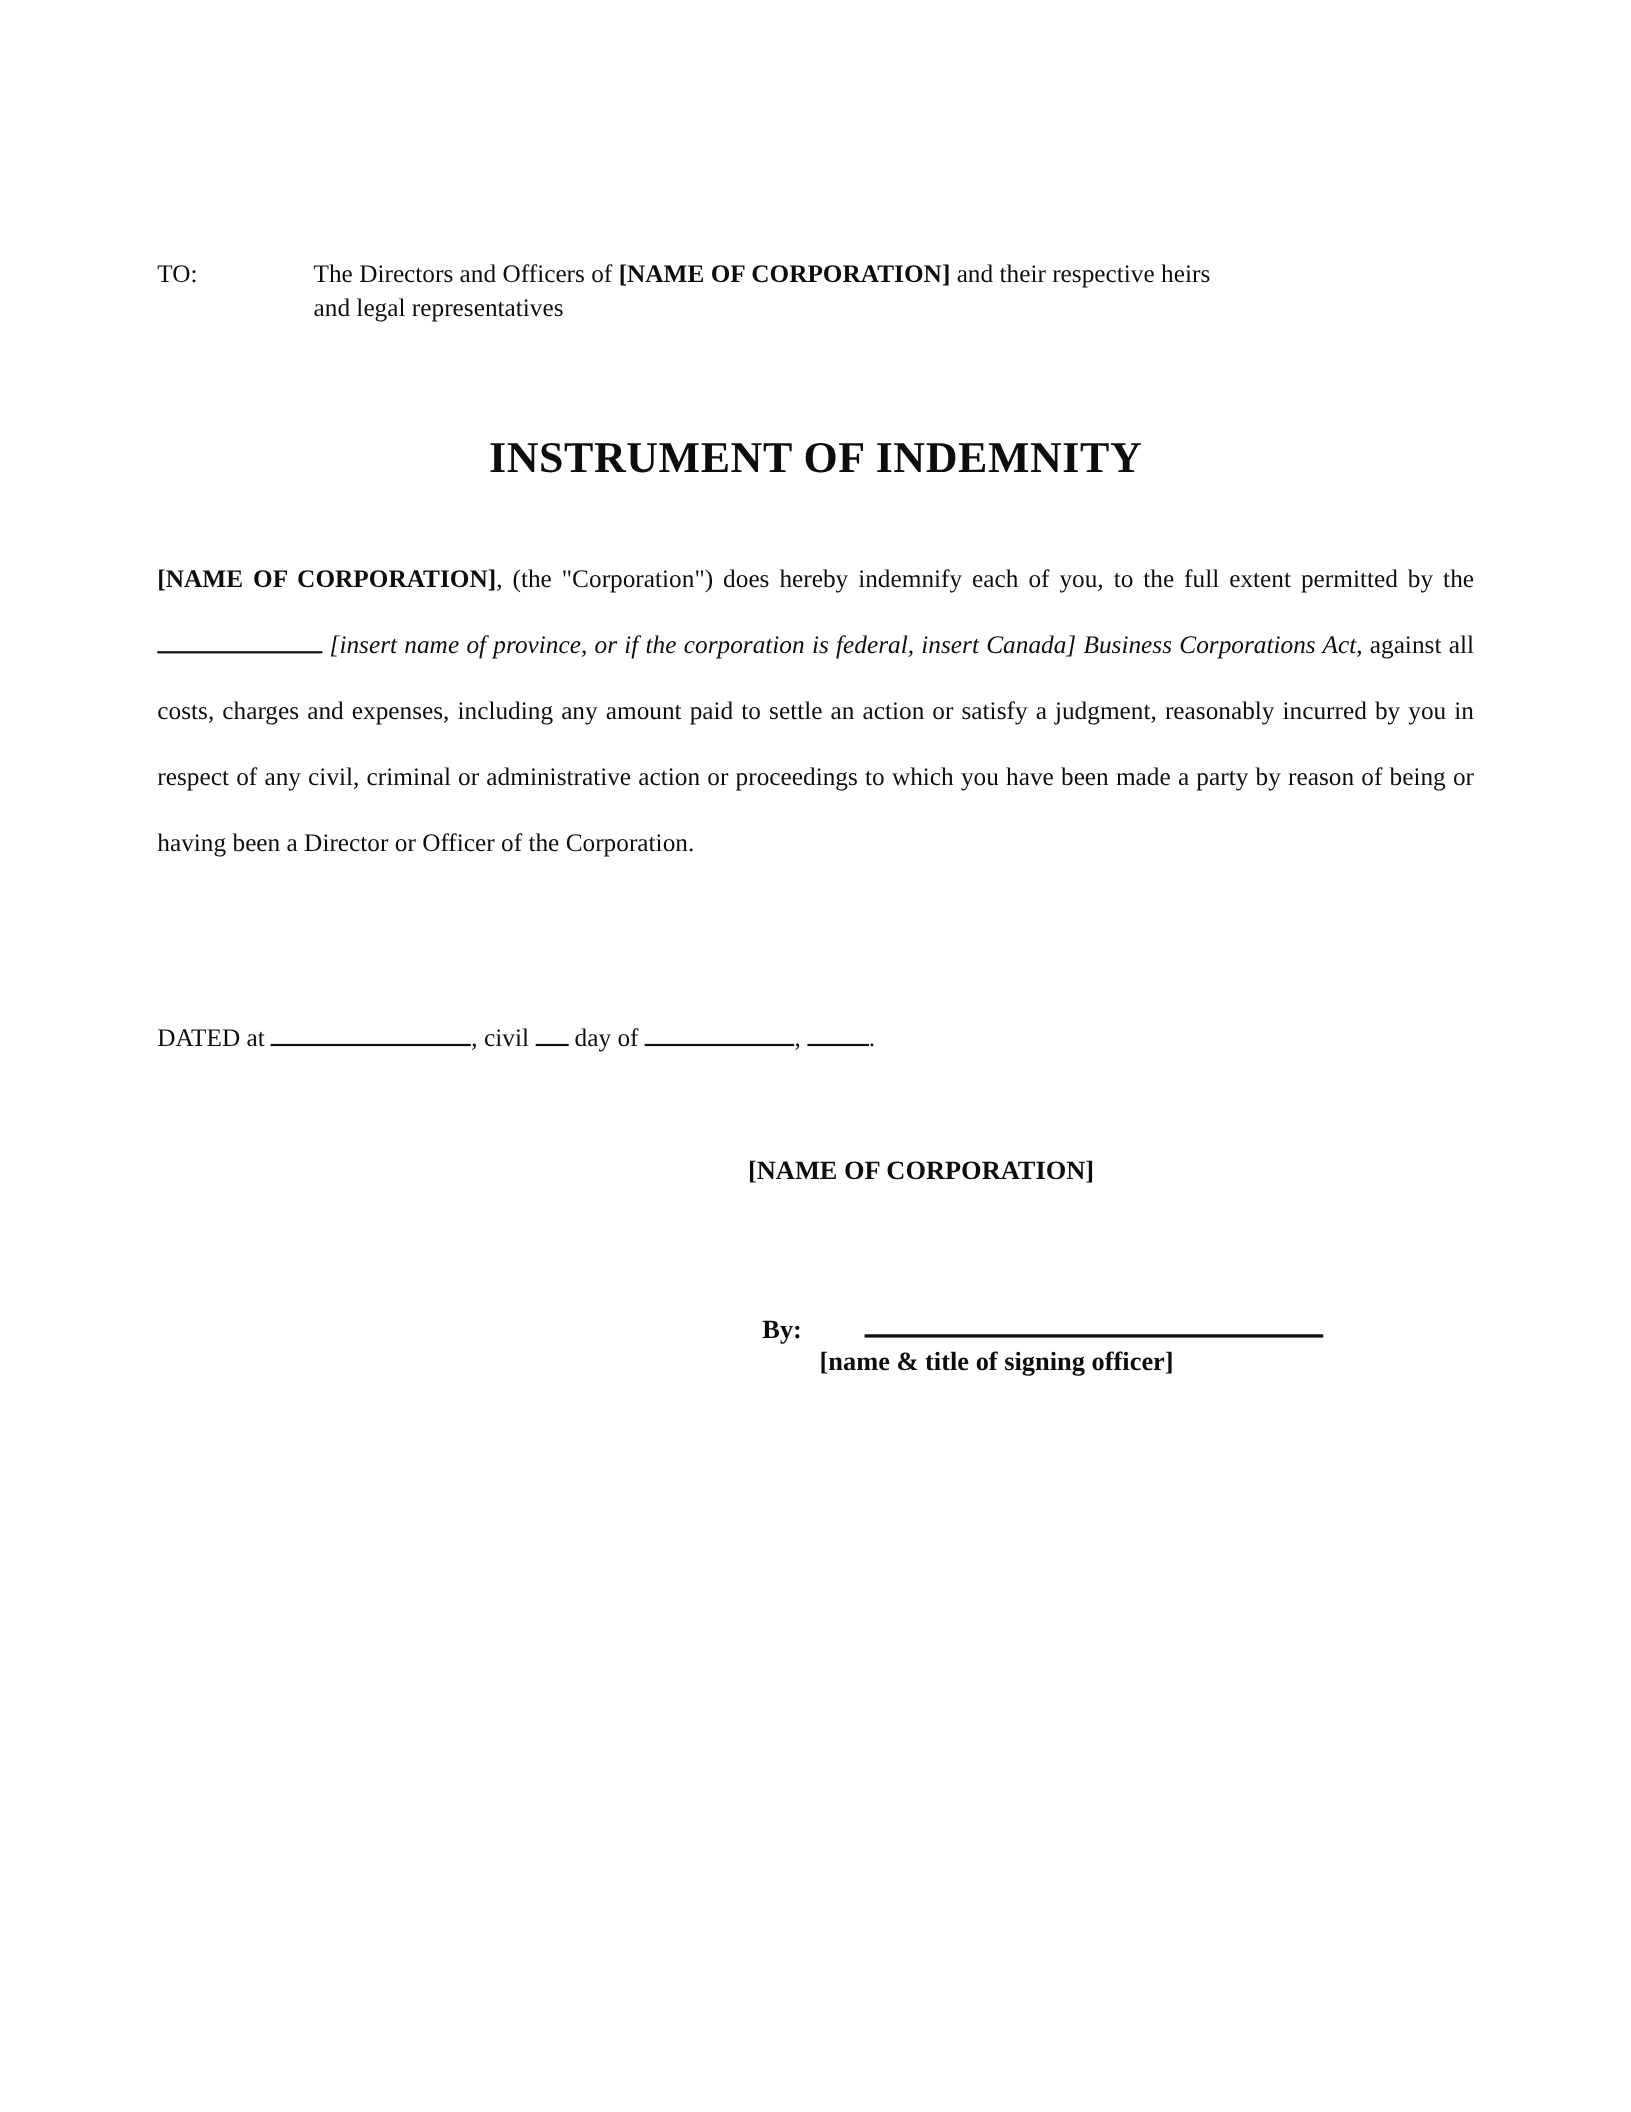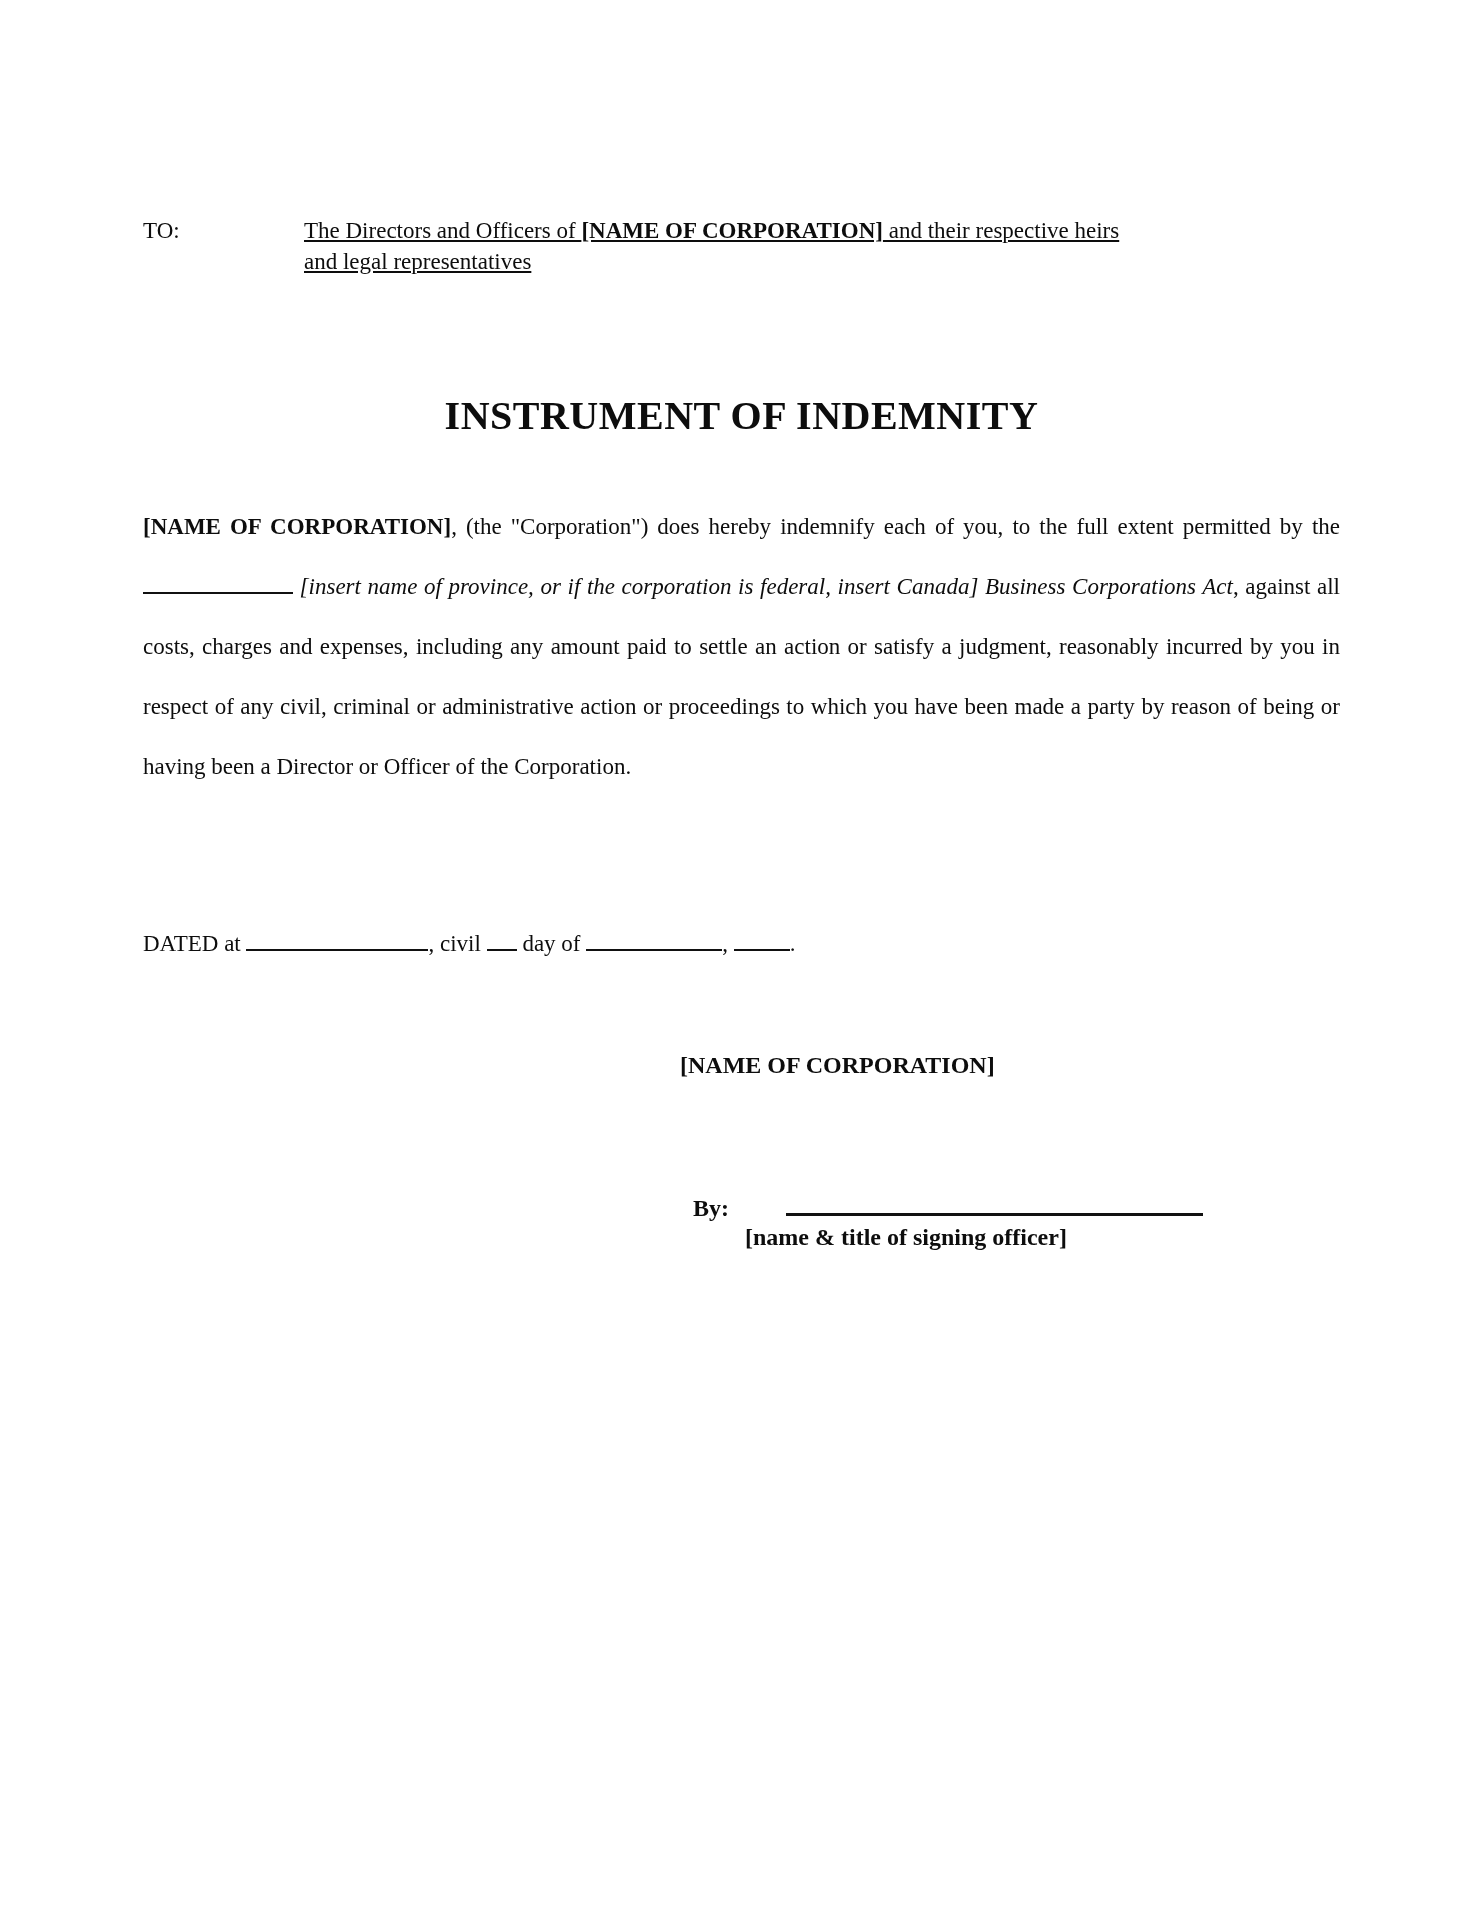--- a/index.html
+++ b/index.html
@@ -10,30 +10,29 @@
     height: 1920px;
     background: #ffffff;
     color: #0d0d0d;
     font-family: "Liberation Serif", "DejaVu Serif", serif;
     overflow: hidden;
   }
 
   
   .to-block {
     position: absolute;
-    top: 215px;
+    top: 233px;
     left: 143px;
     width: 1197px;
     display: flex;
     font-size: 23px;
     line-height: 31px;
-    gap: 19px;
   }
   .to-label { width: 142px; flex: 0 0 142px; }
-  .to-content { flex: 1; text-align: justify; text-decoration: underline; }
+  .to-content { flex: 1; text-align: justify; }
 
   
   .doc-title {
     position: absolute;
     top: 392px;
     left: 0;
     width: 100%;
     text-align: center;
     font-size: 40px;
     font-weight: bold;

